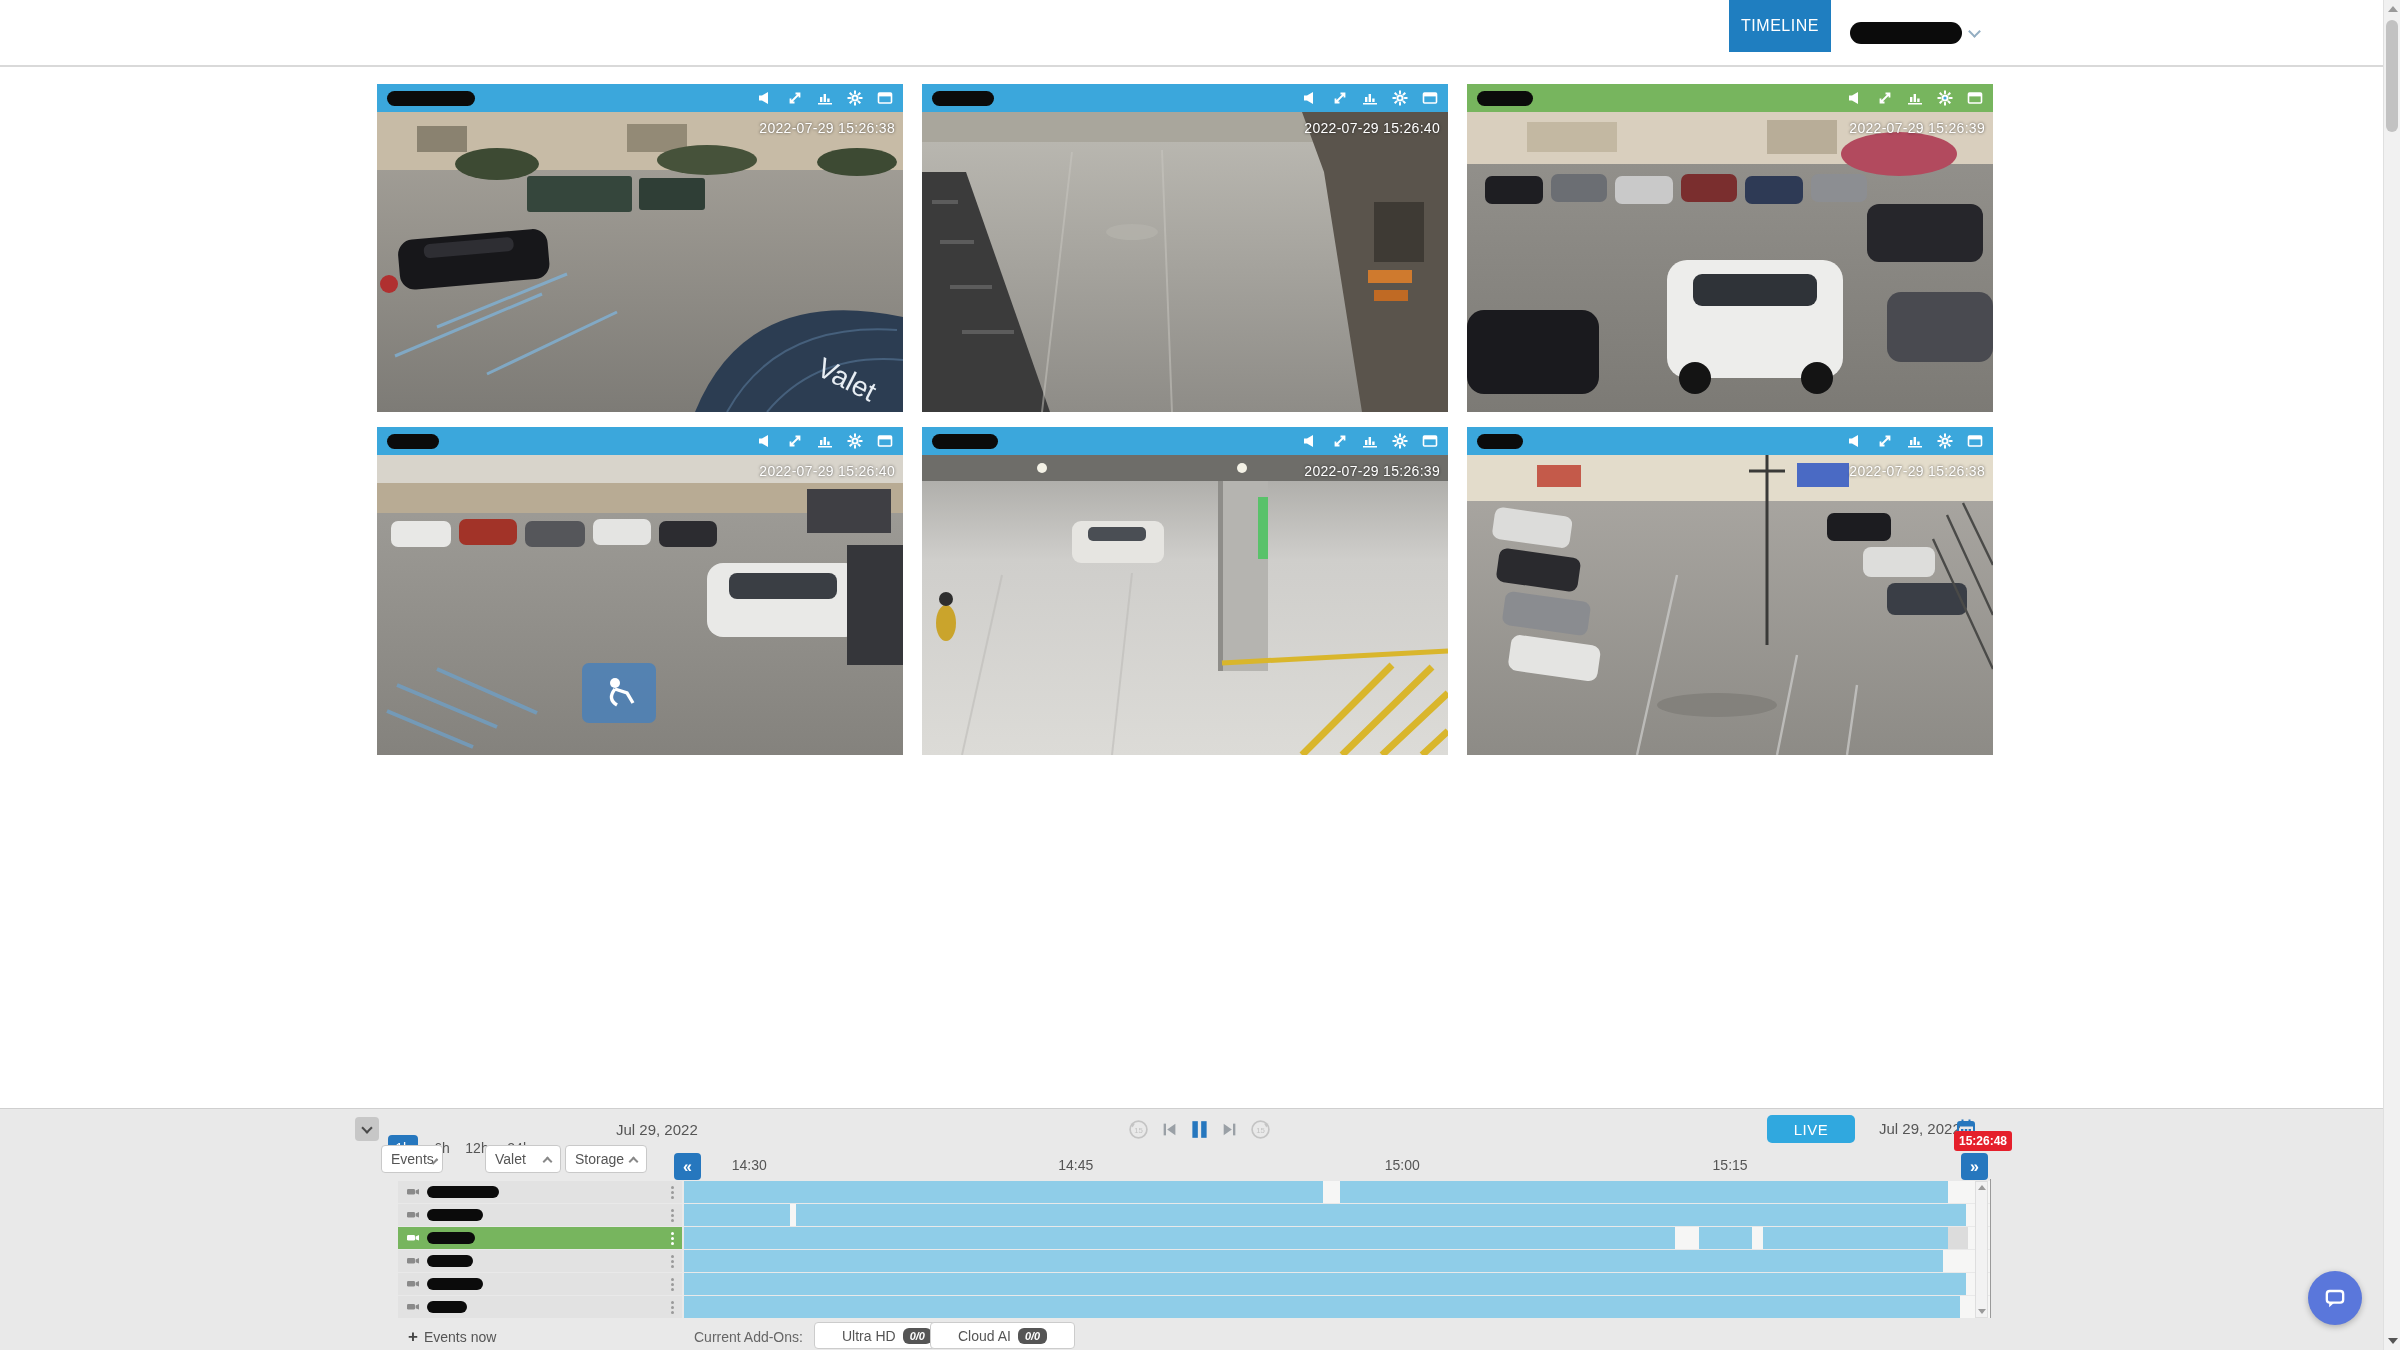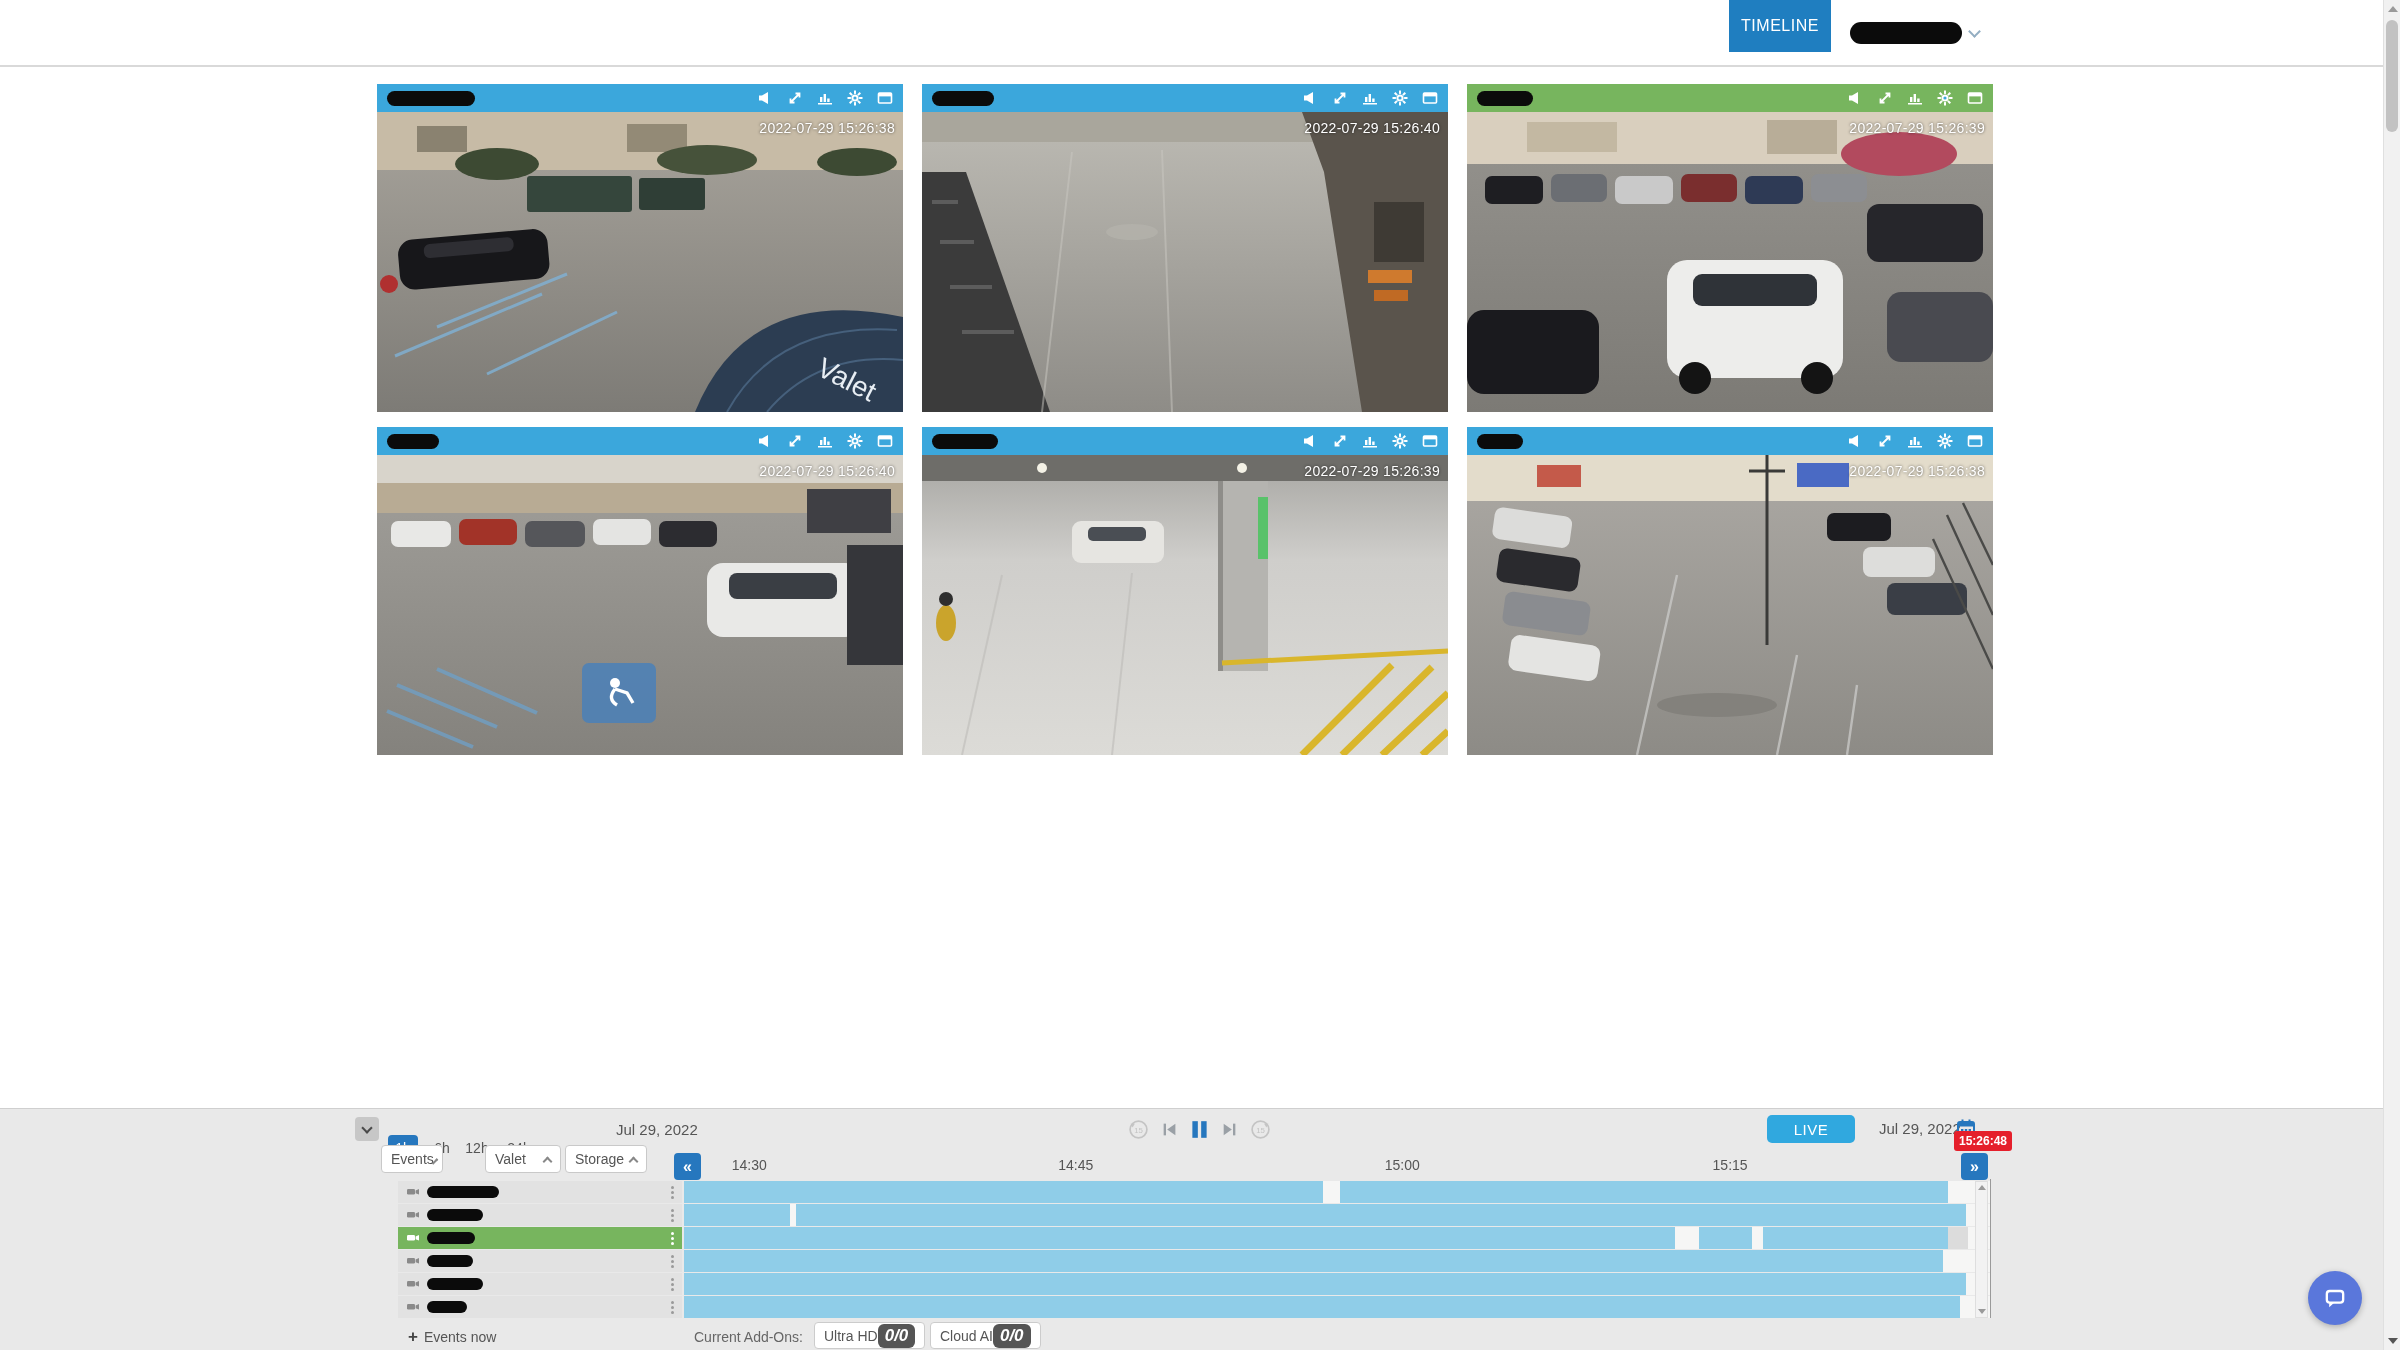--- a/index.html
+++ b/index.html
@@ -84,23 +84,23 @@
   .seg.gray { background:#dcdcdc; }
 
   .rows-scroll { left:1975px; top:72px; width:13px; height:137px; background:#f2f2f2; border:1px solid #dedede; }
   .rows-scroll .tri.up{ left:2px; top:3px; border-left:4px solid transparent; border-right:4px solid transparent; border-bottom:5px solid #9a9a9a; }
   .rows-scroll .tri.down{ left:2px; bottom:3px; border-left:4px solid transparent; border-right:4px solid transparent; border-top:5px solid #9a9a9a; }
   .playhead { left:1990px; top:70px; width:1px; height:139px; background:#9a9a9a; }
 
   .upgrade { left:408px; top:218px; font-size:14px; color:#555; display:flex; align-items:center; gap:6px; cursor:pointer; }
   .upgrade .plus { font-size:17px; font-weight:bold; color:#444; }
   .addons-label { left:694px; top:220px; font-size:14px; color:#666; }
-  .addon { top:213px; height:27px; background:#fff; border:1px solid #ccc; border-radius:4px; display:flex; align-items:center; gap:0; padding:0 9px; font-size:14px; color:#555; cursor:pointer; }
+  .addon { top:213px; height:27px; background:#fff; border:1px solid #ccc; border-radius:4px; display:flex; align-items:center; gap:7px; padding:0 27px; font-size:14px; color:#555; cursor:pointer; }
   .aUltra{left:814px} .aCloud{left:930px}
-  .pill { background:#555; color:#fff; font-size:17px; font-weight:bold; border-radius:6px; padding:2px 7px; font-style:italic; }
+  .pill { background:#555; color:#fff; font-size:11px; font-weight:bold; border-radius:6px; padding:2px 7px; font-style:italic; }
 
   
   .fab { position:absolute; left:2308px; top:1271px; width:54px; height:54px; border-radius:50%; background:#5a77db; box-shadow:0 2px 6px rgba(0,0,0,.25); display:flex; align-items:center; justify-content:center; cursor:pointer; }
 </style>
 </head>
 <body>
 
 <div id="app">
 
   <svg width="0" height="0" style="position:absolute">

